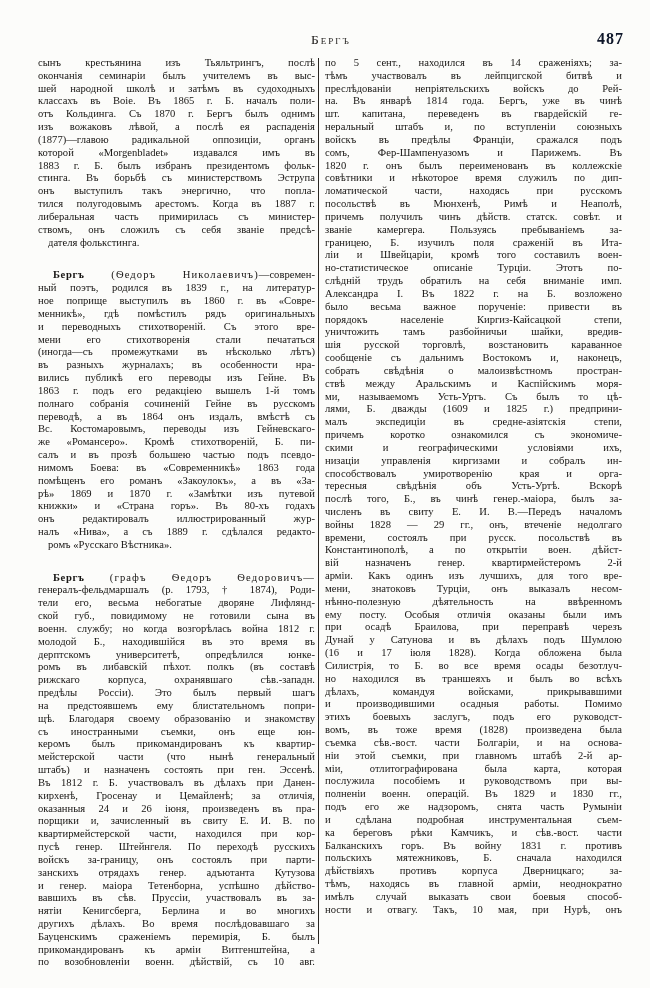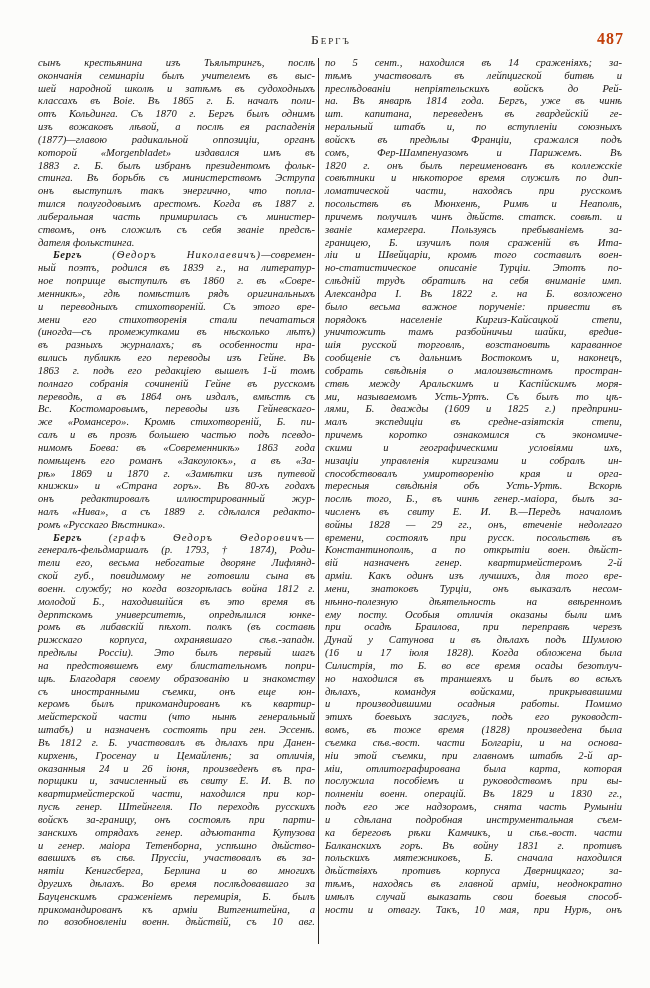--- a/index.html
+++ b/index.html
@@ -15,45 +15,45 @@
   .header{
     position:absolute;top:30px;left:38px;right:26px;height:22px;
   }
   .running-title{
     position:absolute;left:0;right:0;text-align:center;
     font-size:13.5px;font-variant:small-caps;letter-spacing:2px;
     color:#1c1a18;top:2px;
   }
   .page-number{
     position:absolute;right:0;top:0;
-    font-size:16px;font-weight:bold;letter-spacing:1px;color:#c2410c;
+    font-size:16px;font-weight:bold;letter-spacing:1px;color:#0f172a;
   }
   .columns{
-    position:absolute;top:57px;left:0;right:0;bottom:0;font-style:italic;
+    position:absolute;top:57px;left:0;right:0;bottom:0;
   }
   .col{
     position:absolute;top:0;
     font-size:10.6px;
     line-height:12.83px;
   }
   .col-left{left:38px;width:277px;}
   .col-right{left:325px;width:297px;}
   .divider{
     position:absolute;left:318px;top:1px;width:1px;height:886px;
     background:#2a2622;
   }
   .line{
     height:12.83px;
     white-space:normal;
     text-align:justify;
     text-align-last:justify;
     overflow:visible;
   }
-  .line.end{text-align-last:left;}
-  .line.ind{text-indent:15px;}
+  .line.end{text-align-last:left;margin-left:10px;}
+  .line.ind{text-indent:15px;margin-top:20px;}
   .line b{font-weight:bold;letter-spacing:0.6px;}
   .line .sp{letter-spacing:1.1px;}
 </style>
 </head>
 <body>
 
 <div class="page">
   <div class="header">
     <div class="running-title">Бергъ</div>
     <div class="page-number">487</div>

